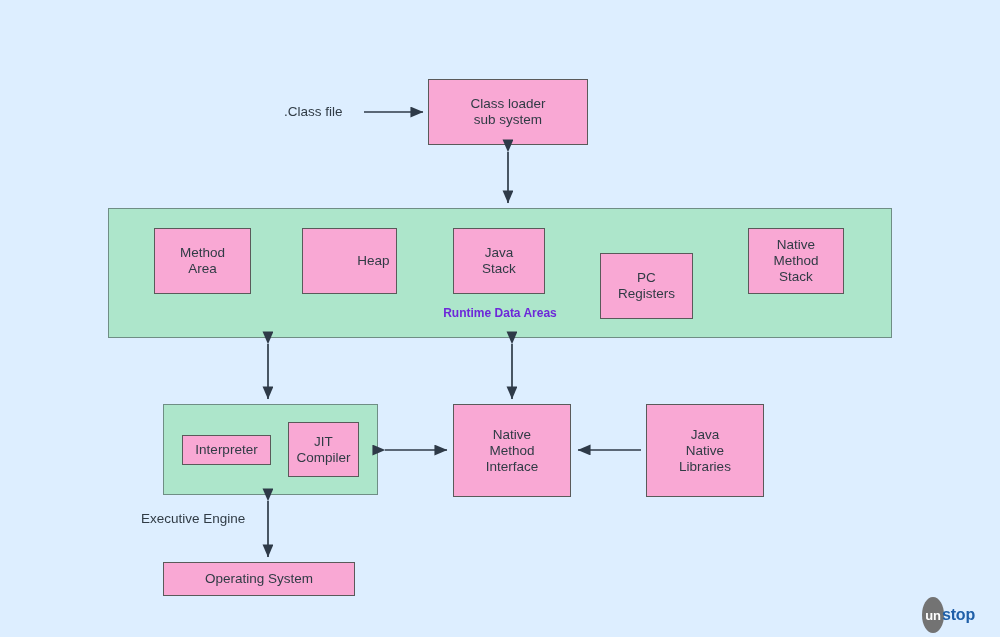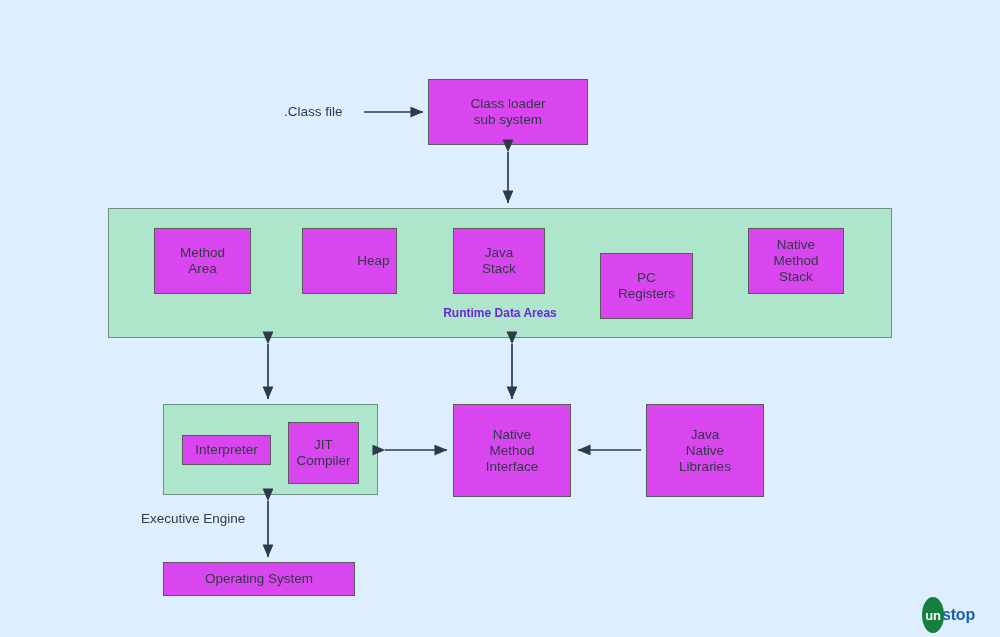--- a/index.html
+++ b/index.html
@@ -28,21 +28,21 @@
     text-align: center;
     font-size: 17px;
     font-weight: bold;
     color: #2e3a48;
     letter-spacing: 0.1px;
   }
 
   .box {
     position: absolute;
     box-sizing: border-box;
-    background: #d946ef;
+    background: #f9a8d4;
     border: 1.4px solid #5a5a5a;
     color: #303b45;
     font-size: 13.5px;
     line-height: 16px;
     display: flex;
     align-items: center;
     justify-content: center;
     text-align: center;
     white-space: pre-line;
   }
@@ -84,21 +84,21 @@
     left: 922px;
     top: 602px;
     display: flex;
     align-items: center;
     height: 26px;
   }
   .logo-mark {
     width: 22px;
     height: 36px;
     border-radius: 50%;
-    background: #15803d;
+    background: #737373;
     color: #ffffff;
     font-size: 13px;
     font-weight: bold;
     display: flex;
     align-items: center;
     justify-content: center;
     letter-spacing: -0.3px;
   }
   .logo-text {
     font-size: 16px;
@@ -135,21 +135,21 @@
   <div class="box" style="left:748px; top:228px; width:96px; height:66px;">Native
 Method
 Stack</div>
 
   <div class="panel-label" style="left:108px; top:306px; width:784px;">Runtime Data Areas</div>
 
   <div class="greenpanel" style="left:163px; top:404px; width:215px; height:91px;"></div>
 
   <div class="box" style="left:182px; top:435px; width:89px; height:30px;">Interpreter</div>
 
-  <div class="box" style="left:288px; top:422px; width:71px; height:62px;">JIT
+  <div class="box" style="left:288px; top:422px; width:71px; height:55px;">JIT
 Compiler</div>
 
   <div class="plain-label" style="left:141px; top:511px;">Executive Engine</div>
 
   <div class="box" style="left:453px; top:404px; width:118px; height:93px;">Native
 Method
 Interface</div>
 
   <div class="box" style="left:646px; top:404px; width:118px; height:93px;">Java
 Native

